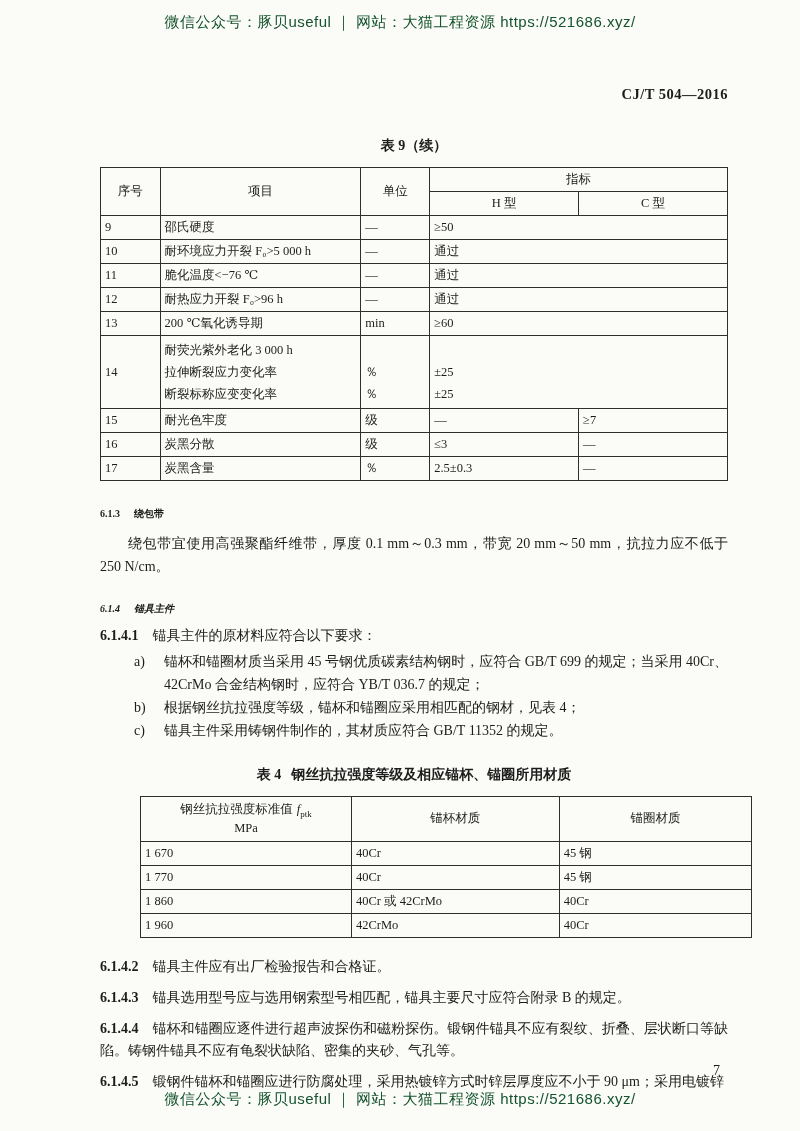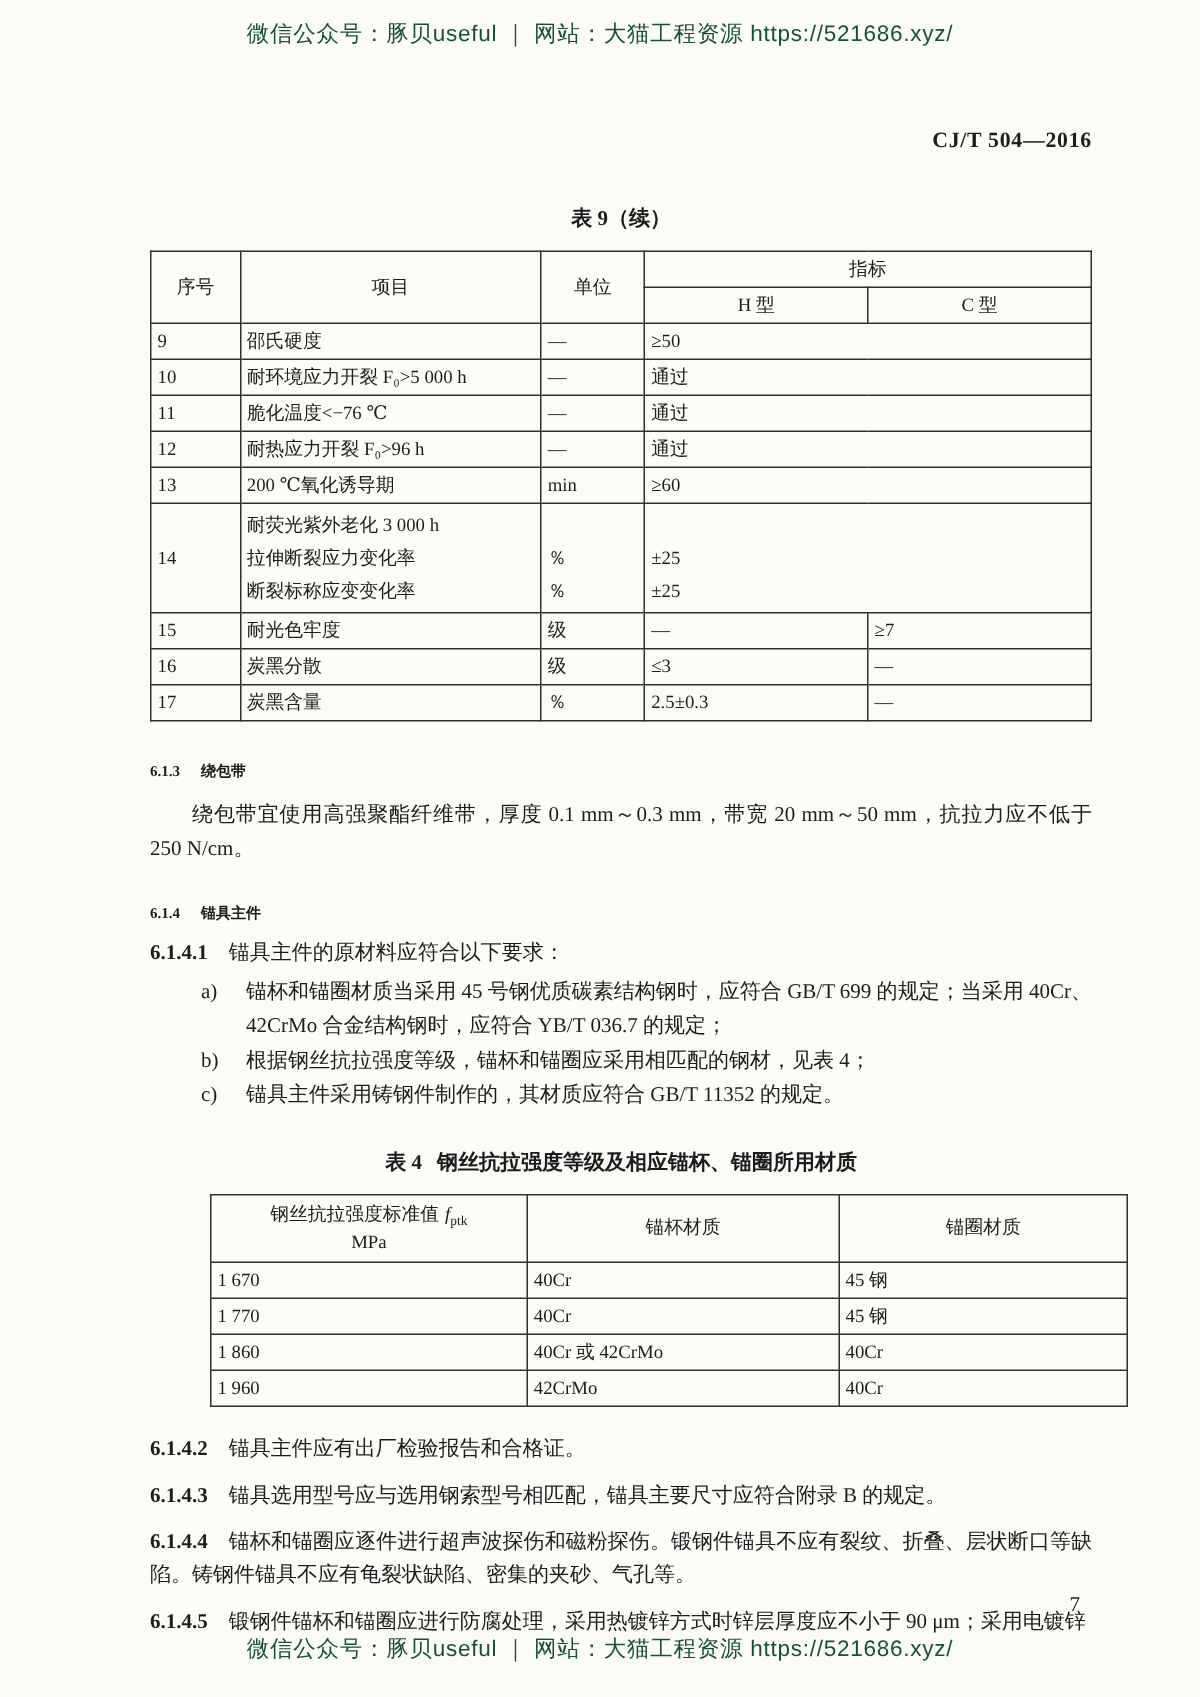--- a/index.html
+++ b/index.html
@@ -202,21 +202,21 @@
         <td>—</td>
       </tr>
     </tbody>
   </table>
 
   <div class="section-heading">
     <span class="sec-no">6.1.3</span><span>绕包带</span>
   </div>
   <p class="para">绕包带宜使用高强聚酯纤维带，厚度 0.1 mm～0.3 mm，带宽 20 mm～50 mm，抗拉力应不低于 250 N/cm。</p>
 
-  <div class="section-heading" style="margin-top:24px;">
+  <div class="section-heading" style="margin-top:24px;font-style:italic;">
     <span class="sec-no">6.1.4</span><span>锚具主件</span>
   </div>
 
   <p class="clause">
     <span class="clause-no">6.1.4.1</span><span>锚具主件的原材料应符合以下要求：</span>
   </p>
   <div class="list">
     <div class="list-item">
       <span class="list-label">a)</span>
       <span class="list-text">锚杯和锚圈材质当采用 45 号钢优质碳素结构钢时，应符合 GB/T 699 的规定；当采用 40Cr、42CrMo 合金结构钢时，应符合 YB/T 036.7 的规定；</span>

